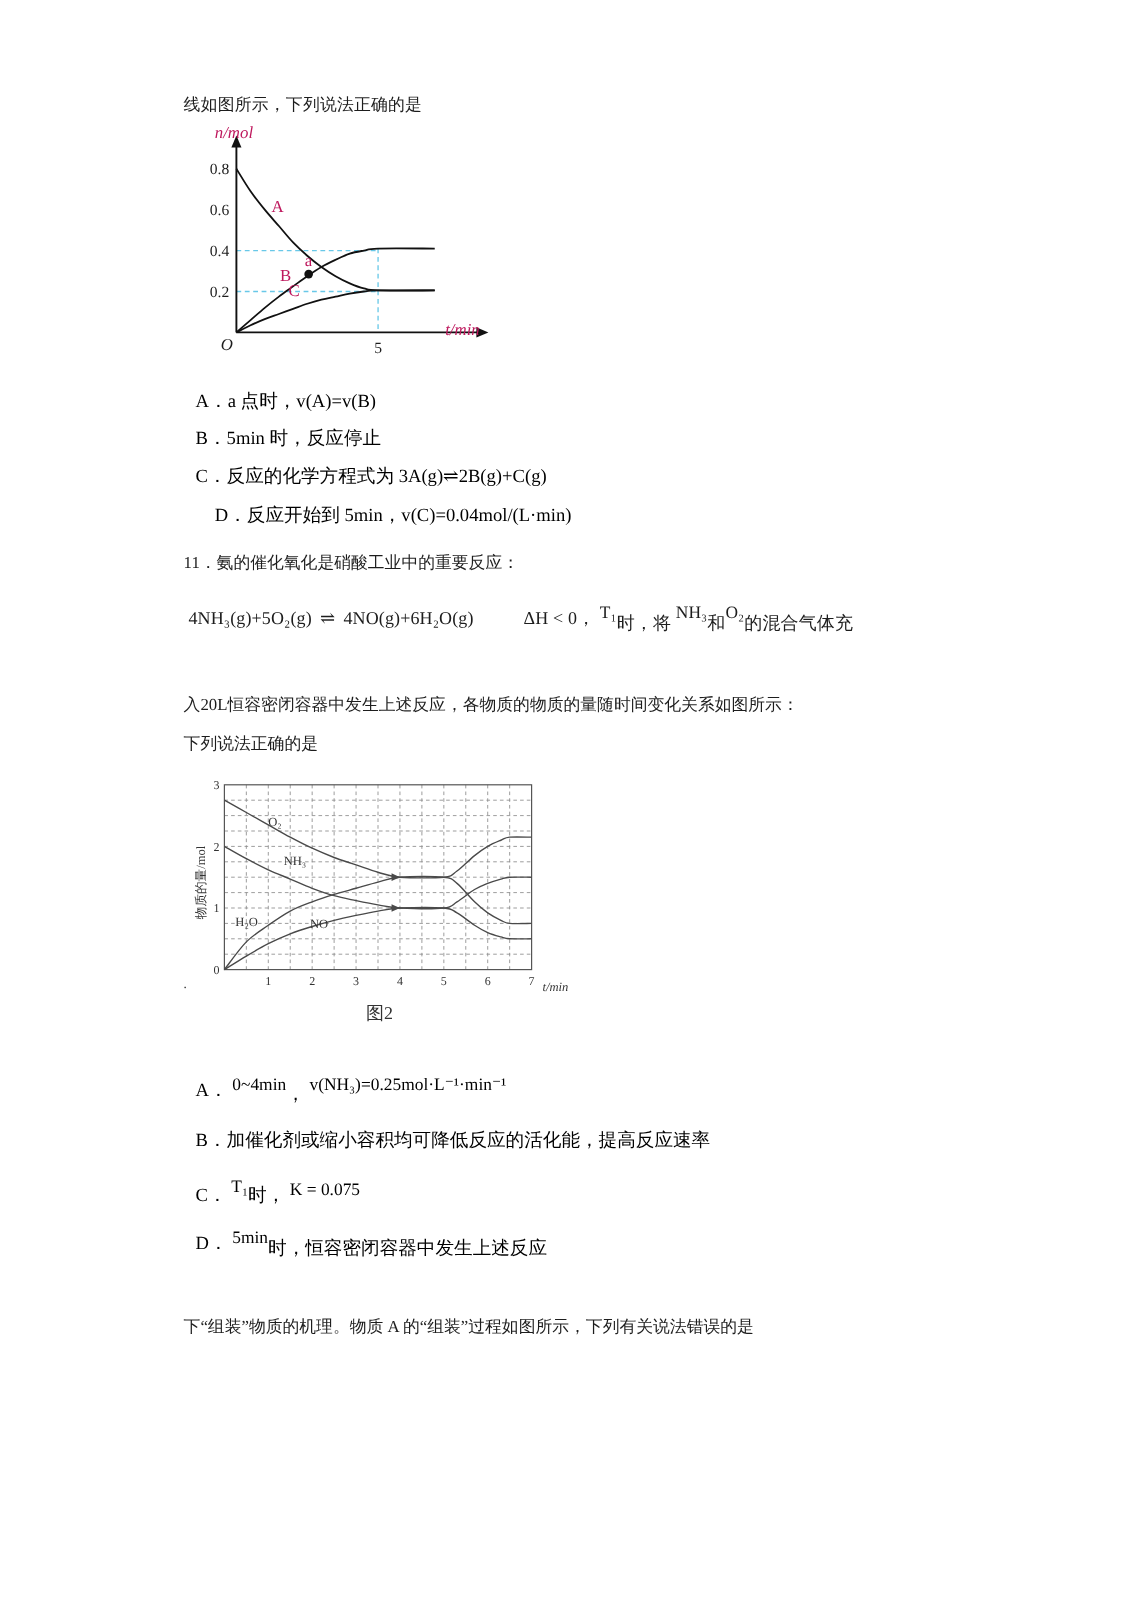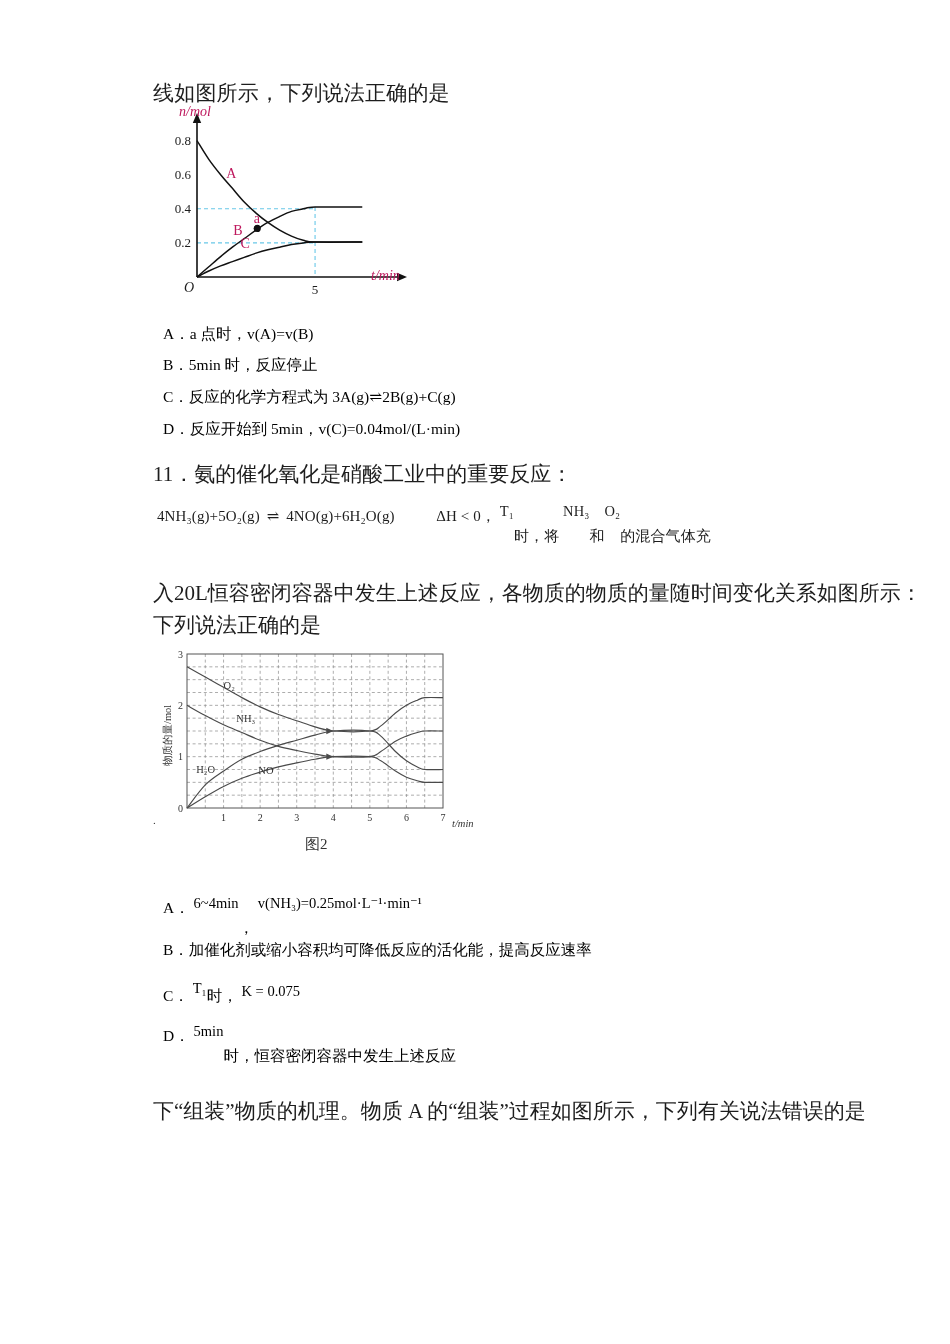--- a/index.html
+++ b/index.html
@@ -5,26 +5,26 @@
   html,body{margin:0;padding:0;}
   body{
     width:950px;height:1344px;
     background:#ffffff;
     font-family:"Liberation Serif","DejaVu Serif",serif;
     color:#1a1a1a;
     position:relative;
     overflow:hidden;
   }
   .page{position:absolute;left:0;top:0;width:950px;height:1344px;}
-  .txt{position:absolute;font-size:21px;line-height:1.5;white-space:nowrap;color:#1d1d1d;}
+  .txt{position:absolute;font-size:14px;line-height:1.5;white-space:nowrap;color:#1d1d1d;}
   .q-line{letter-spacing:.2px;}
   .opt{position:absolute;font-size:15.5px;white-space:nowrap;color:#000000;}
   .eq{font-size:15px;letter-spacing:.1px;}
   .raise{position:relative;top:-5px;font-size:14.5px;margin-top:22px;}
-  .drop{position:relative;top:20px;}
+  .drop{position:relative;top:4px;}
   
   #chart1{position:absolute;left:155px;top:105px;width:280px;height:200px;}
   #chart1 .clabel{position:absolute;font-size:14px;color:#be185d;font-family:"Liberation Serif",serif;}
   
   #chart2{position:absolute;left:155px;top:648px;width:330px;height:215px;}
   #chart2 .c2label{position:absolute;font-size:10.5px;color:#333;font-family:"Liberation Serif",serif;}
   .ylab-rot{
     position:absolute;
     transform:rotate(-90deg);
     transform-origin:left top;
@@ -88,21 +88,21 @@
 
   <div class="opt" style="left:163px;top:324px;">
     <span>A．</span><span>a 点时，v(A)=v(B)</span>
   </div>
   <div class="opt" style="left:163px;top:355px;text-align:center;">
     <span>B．</span><span>5min 时，反应停止</span>
   </div>
   <div class="opt" style="left:163px;top:387px;">
     <span>C．</span><span>反应的化学方程式为 3A(g)⇌2B(g)+C(g)</span>
   </div>
-  <div class="opt" style="left:163px;top:419px;">
+  <div class="opt" style="left:179px;top:419px;">
     <span>D．</span><span>反应开始到 5min，v(C)=0.04mol/(L·min)</span>
   </div>
 
   <div class="txt" style="left:153px;top:459px;">
     <span>11．</span><span>氨的催化氧化是硝酸工业中的重要反应：</span>
   </div>
 
   <div class="txt eq" style="left:157px;top:505px;">
     <span>4NH₃(g)+5O₂(g)</span>
     <span style="padding:0 3px;">⇌</span>
@@ -178,21 +178,21 @@
         <div class="c2label" style="left: 103.314px; top: 117.067px;">NO</div>
       </div>
     <div class="ylab-rot" style="left:6px;top:118px;">物质的量/mol</div>
     <div class="c2label" style="left:297px;top:170px;font-style:italic;"><i>t</i>/min</div>
     <div class="fig-cap" style="left:150px;top:187px;">图2</div>
     <div style="position:absolute;left:-2px;top:166px;font-size:11px;color:#333;">.</div>
   </div>
 
   <div class="opt" style="left:163px;top:898px;">
     <span>A．</span>
-    <span class="raise">6~4min</span><span class="drop">，</span>
+    <span class="raise">0~4min</span><span class="drop">，</span>
     <span class="raise">v(NH₃)=0.25mol·L⁻¹·min⁻¹</span>
   </div>
   <div class="opt" style="left:163px;top:940px;">
     <span>B．</span><span>加催化剂或缩小容积均可降低反应的活化能，提高反应速率</span>
   </div>
   <div class="opt" style="left:163px;top:986px;">
     <span>C．</span>
     <span class="raise" style="top:-8px;">T₁</span><span>时，</span>
     <span class="raise">K = 0.075</span>
   </div>

